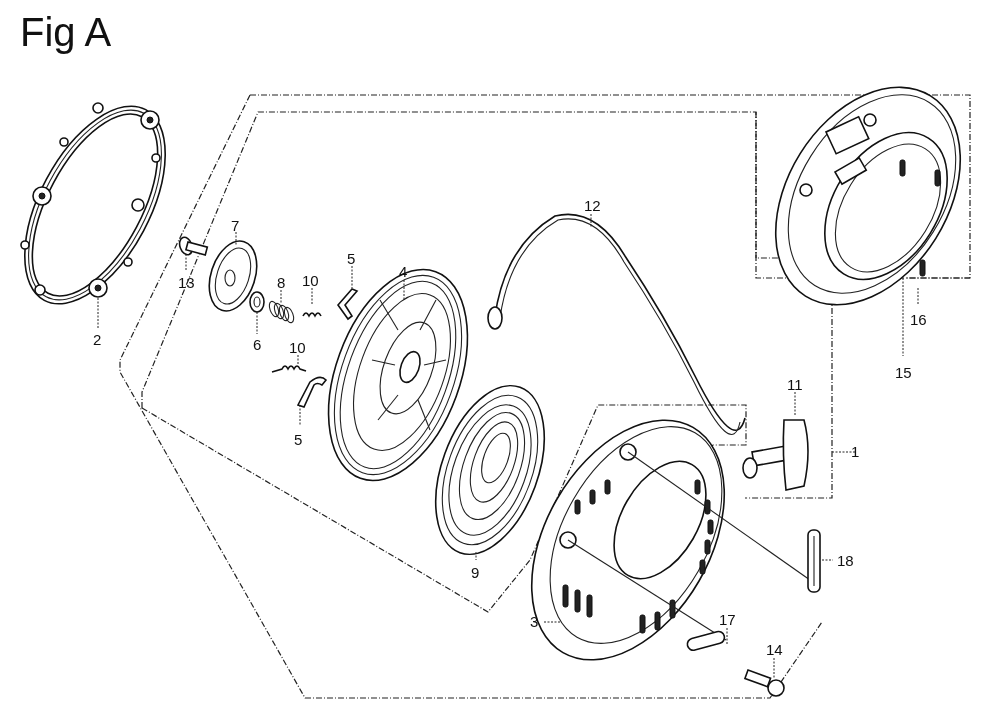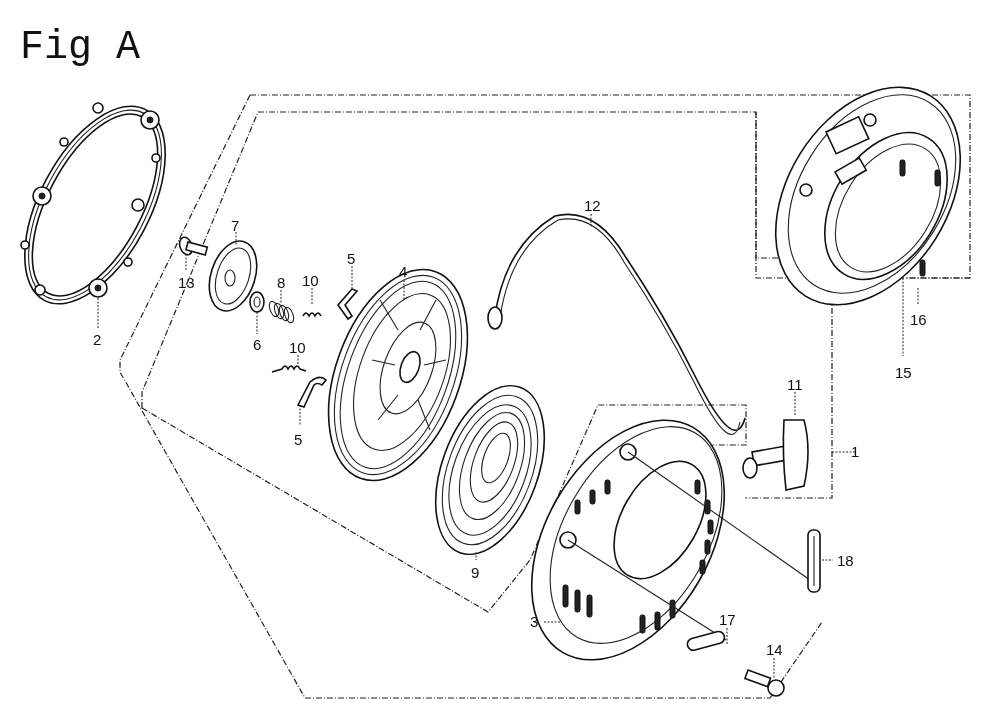--- a/index.html
+++ b/index.html
@@ -1,17 +1,17 @@
 <!DOCTYPE html>
 <html><head>
 <meta charset="utf-8">
 <style>
   html, body { margin: 0; padding: 0; background: #ffffff; }
   body { width: 1000px; height: 716px; position: relative; overflow: hidden; font-family: "Liberation Sans", sans-serif; }
-  #fig-title { position: absolute; left: 20px; top: 10px; font-size: 40px; color: #111; letter-spacing: 0px; font-family: Liberation Mono, monospace; margin-top: 15px; }
+  #fig-title { position: absolute; left: 20px; top: 10px; font-size: 40px; color: #111; letter-spacing: 0px; font-family: Liberation Sans, sans-serif; }
   svg#diagram { position: absolute; left: 0; top: 0; width: 1000px; height: 716px; }
   .ln { fill: none; stroke: #111; stroke-width: 1.6; }
   .thin { fill: none; stroke: #222; stroke-width: 1.1; }
   .dash { fill: none; stroke: #222; stroke-width: 1.2; stroke-dasharray: 6 2 1 2; }
   .leader { fill: none; stroke: #222; stroke-width: 1; stroke-dasharray: 2 1.5; }
   .fillw { fill: #fff; stroke: #111; stroke-width: 1.6; }
   .dark { fill: #222; stroke: #111; stroke-width: 1; }
   .lbl { font-family: "Liberation Sans", sans-serif; font-size: 15px; fill: #111; }
 </style>
 </head>

